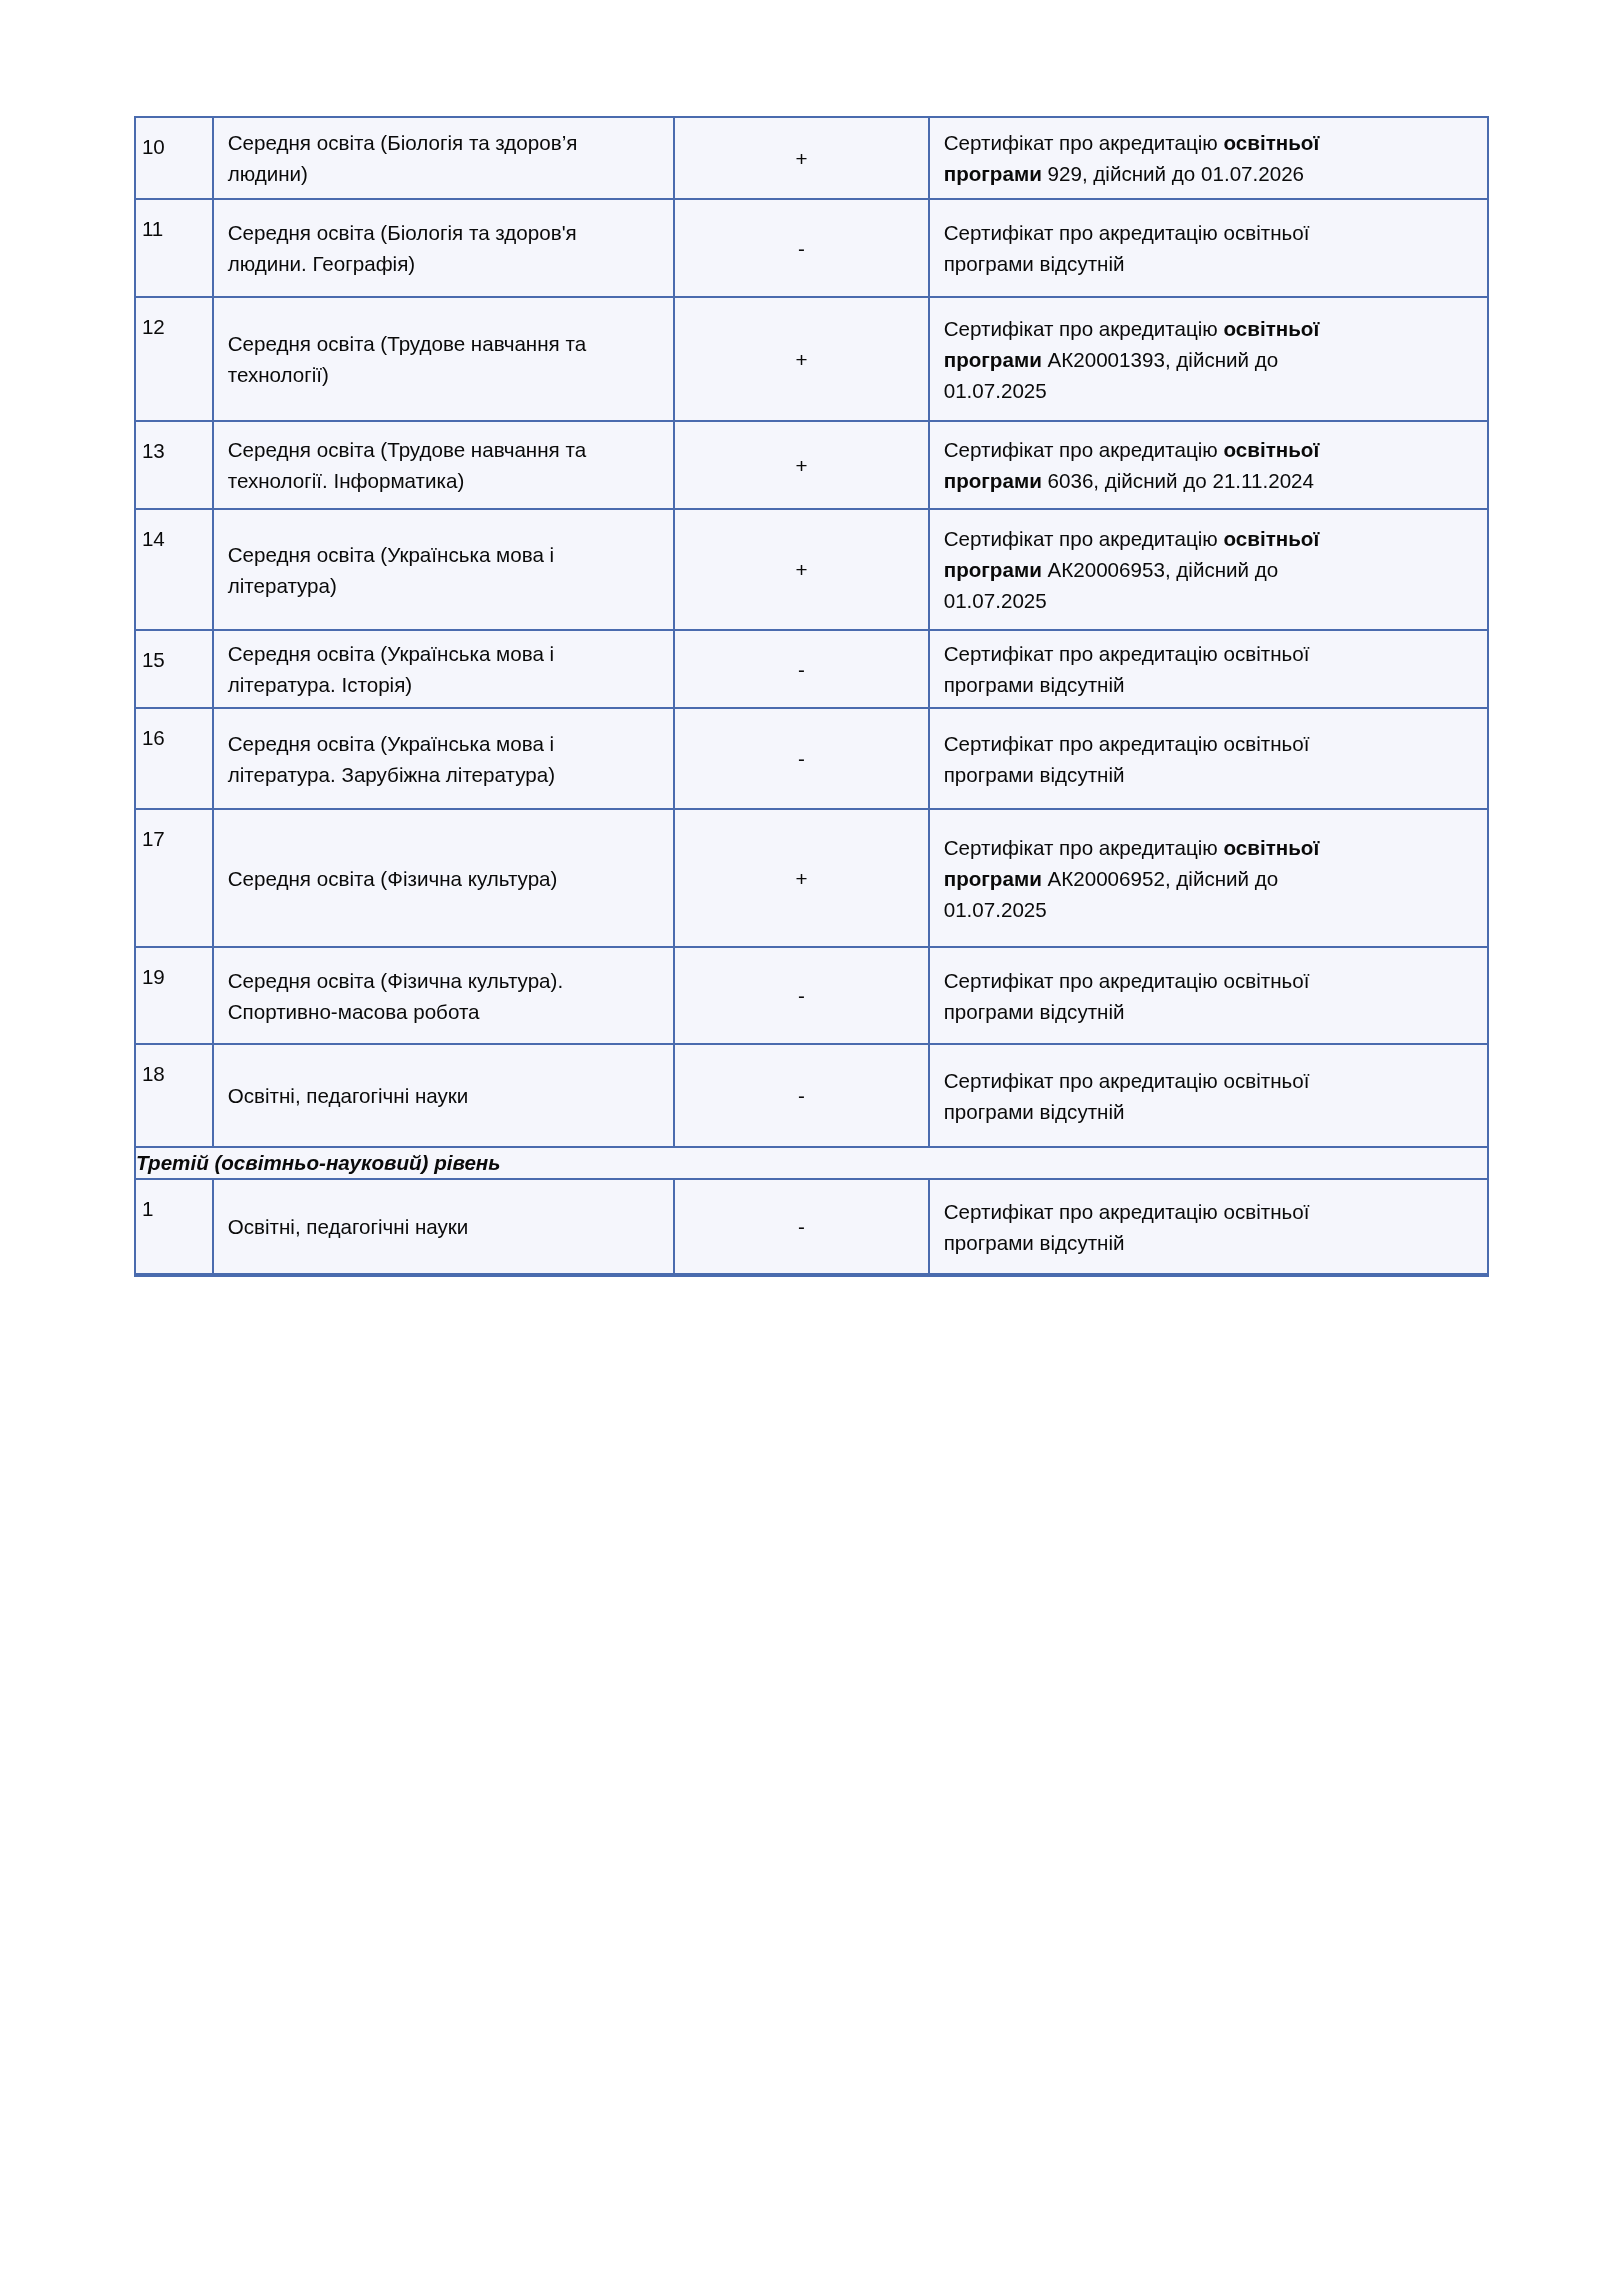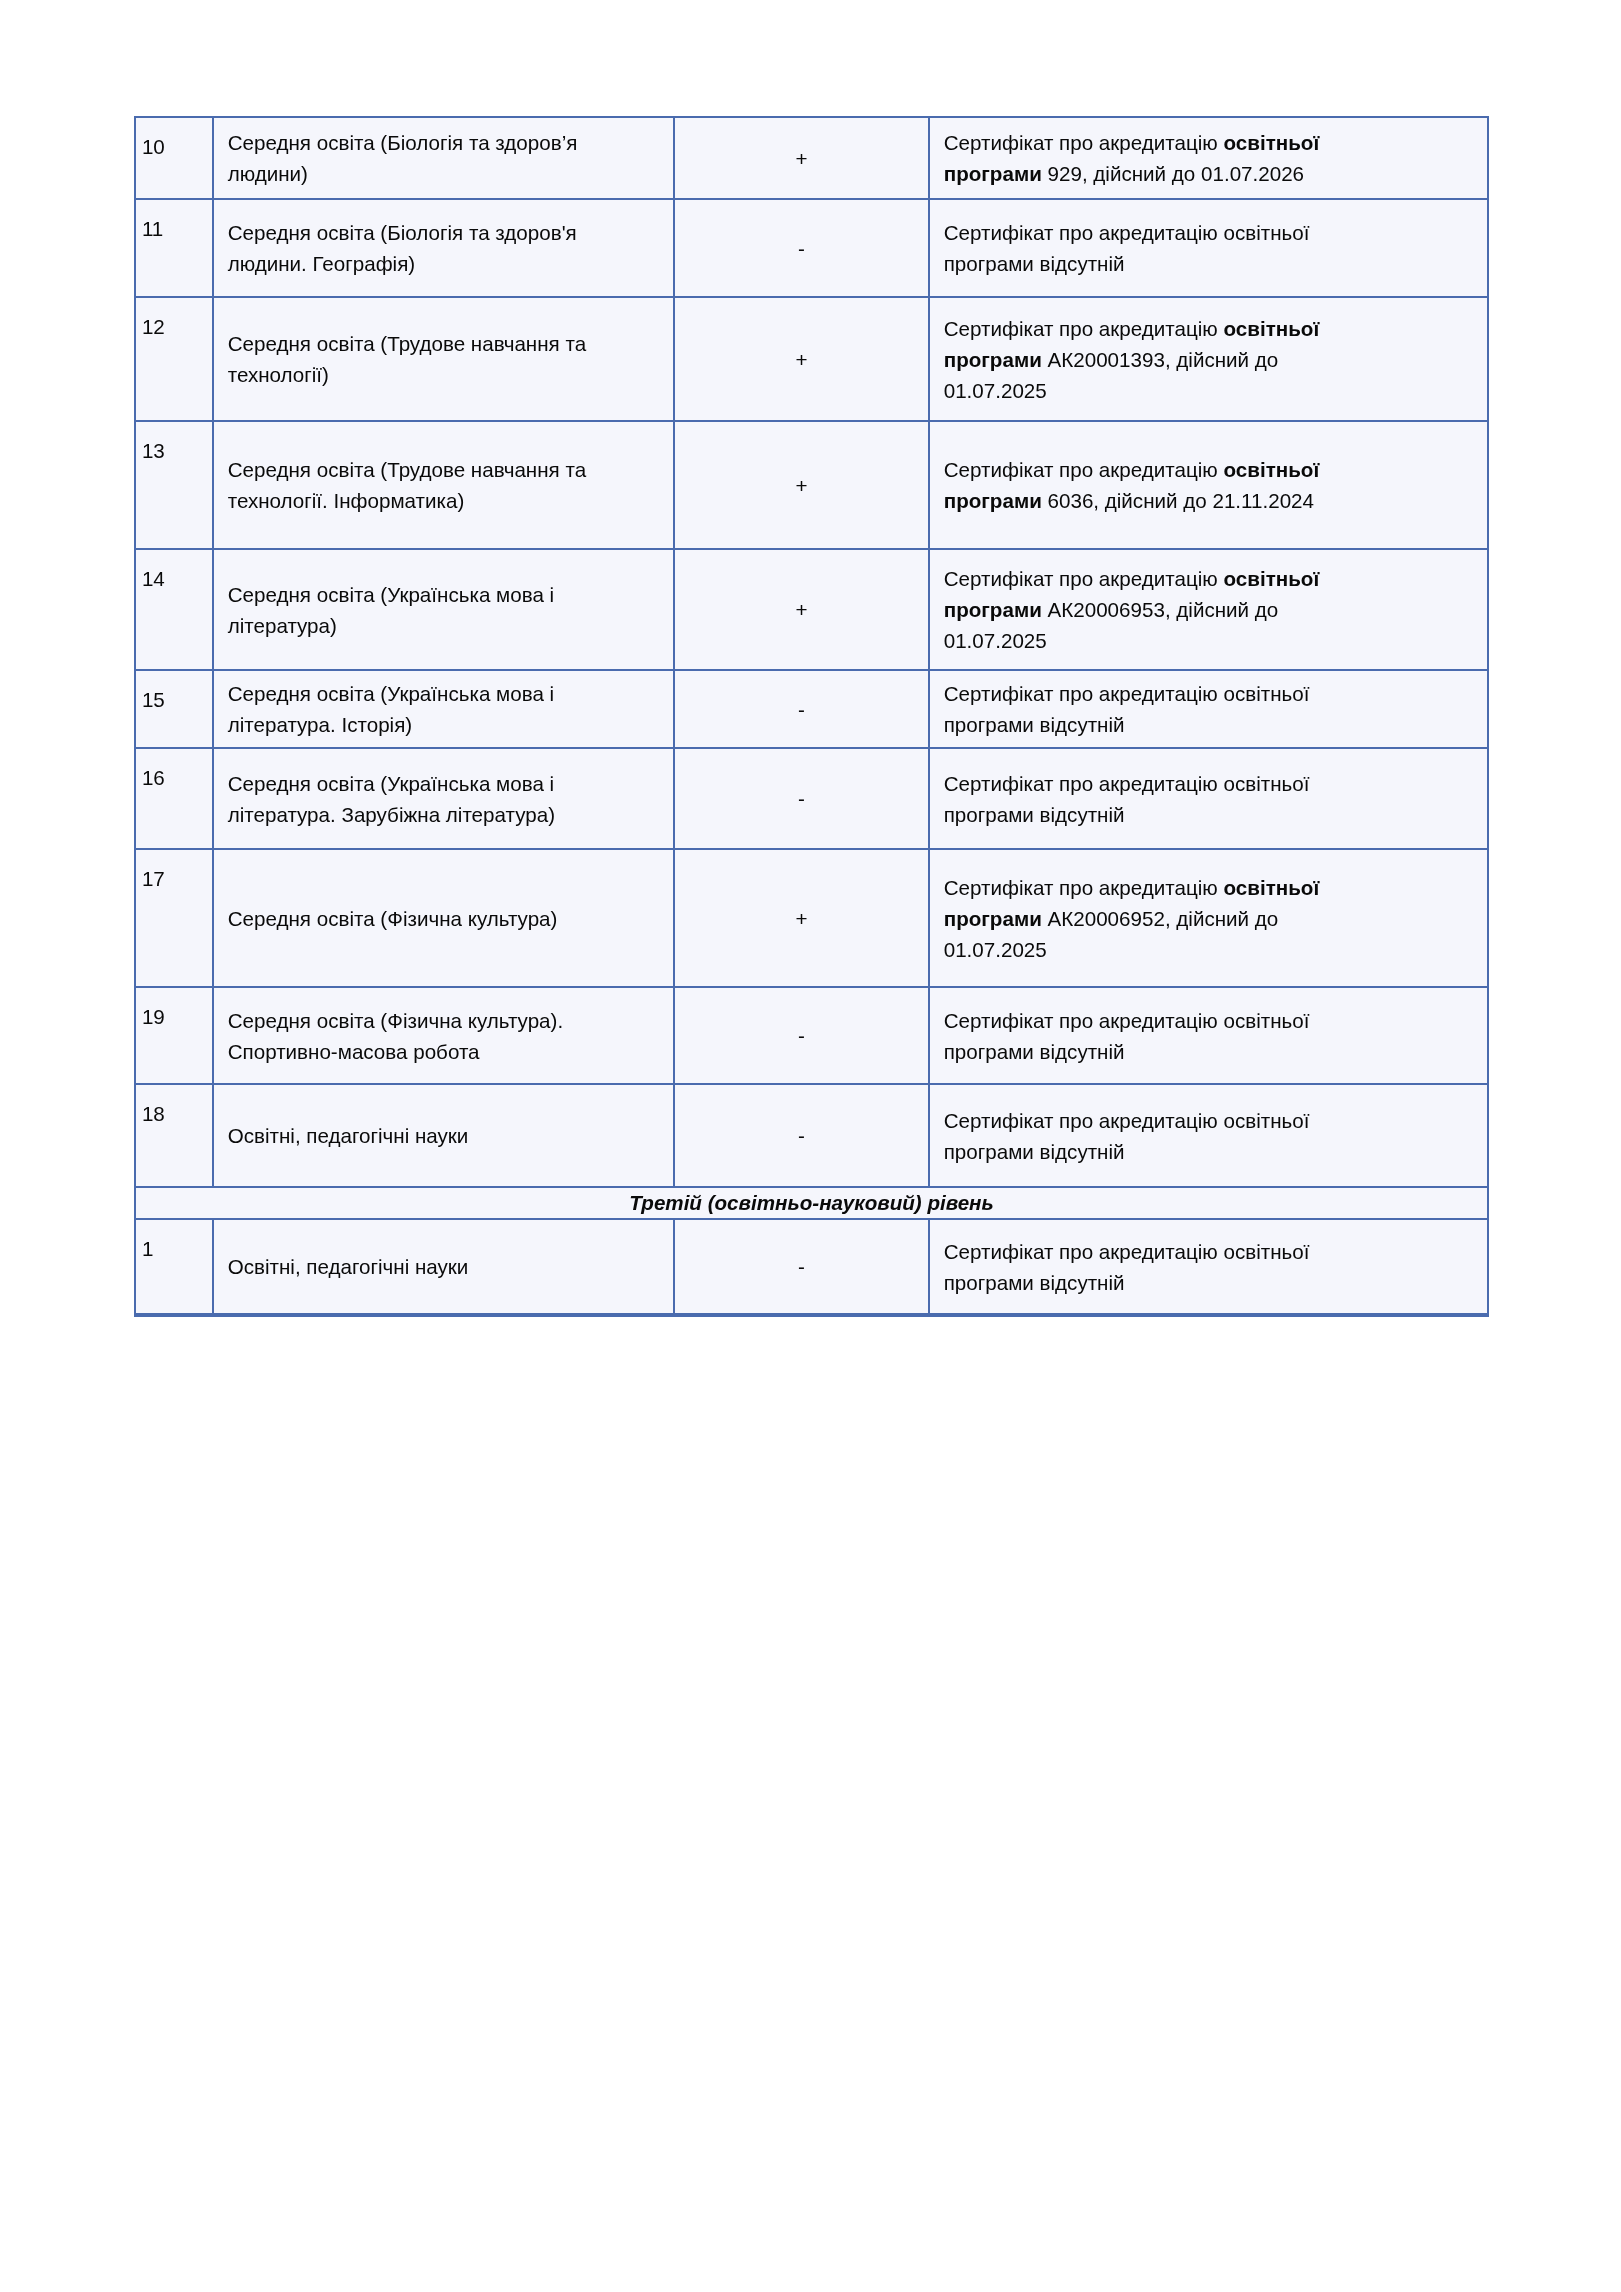--- a/index.html
+++ b/index.html
@@ -28,21 +28,21 @@
     vertical-align: middle;
     padding: 0;
     overflow: hidden;
     word-wrap: break-word;
   }
   td.num  { vertical-align: top; padding: 12.7px 3.9px 0 5.9px; }
   td.name { padding: 5.9px 69px 5.9px 13.7px; }
   td.mark { text-align: center; }
   td.cert { padding: 5.9px 108px 5.9px 13.7px; }
   td.section-cell {
-    text-align: center;
+    text-align: left;
     font-weight: bold;
     font-style: italic;
     padding: 1px 0;
     line-height: 27.4px;
   }
   .b { font-weight: bold; }
 </style>
 </head>
 <body style="color: rgb(10, 10, 10); background: rgb(255, 255, 255);">
 
@@ -93,21 +93,21 @@
       <span>Середня освіта (Трудове навчання та технології)</span>
     </td>
     <td class="mark">
       <span>+</span>
     </td>
     <td class="cert">
       <span>Сертифікат про акредитацію </span><span class="b">освітньої програми</span><span> АК20001393, дійсний до 01.07.2025</span>
     </td>
   </tr>
 
-  <tr style="height: 128px;">
+  <tr style="height: 88px;">
     <td class="num">
       <span>13</span>
     </td>
     <td class="name">
       <span>Середня освіта (Трудове навчання та технології. Інформатика)</span>
     </td>
     <td class="mark">
       <span>+</span>
     </td>
     <td class="cert">

